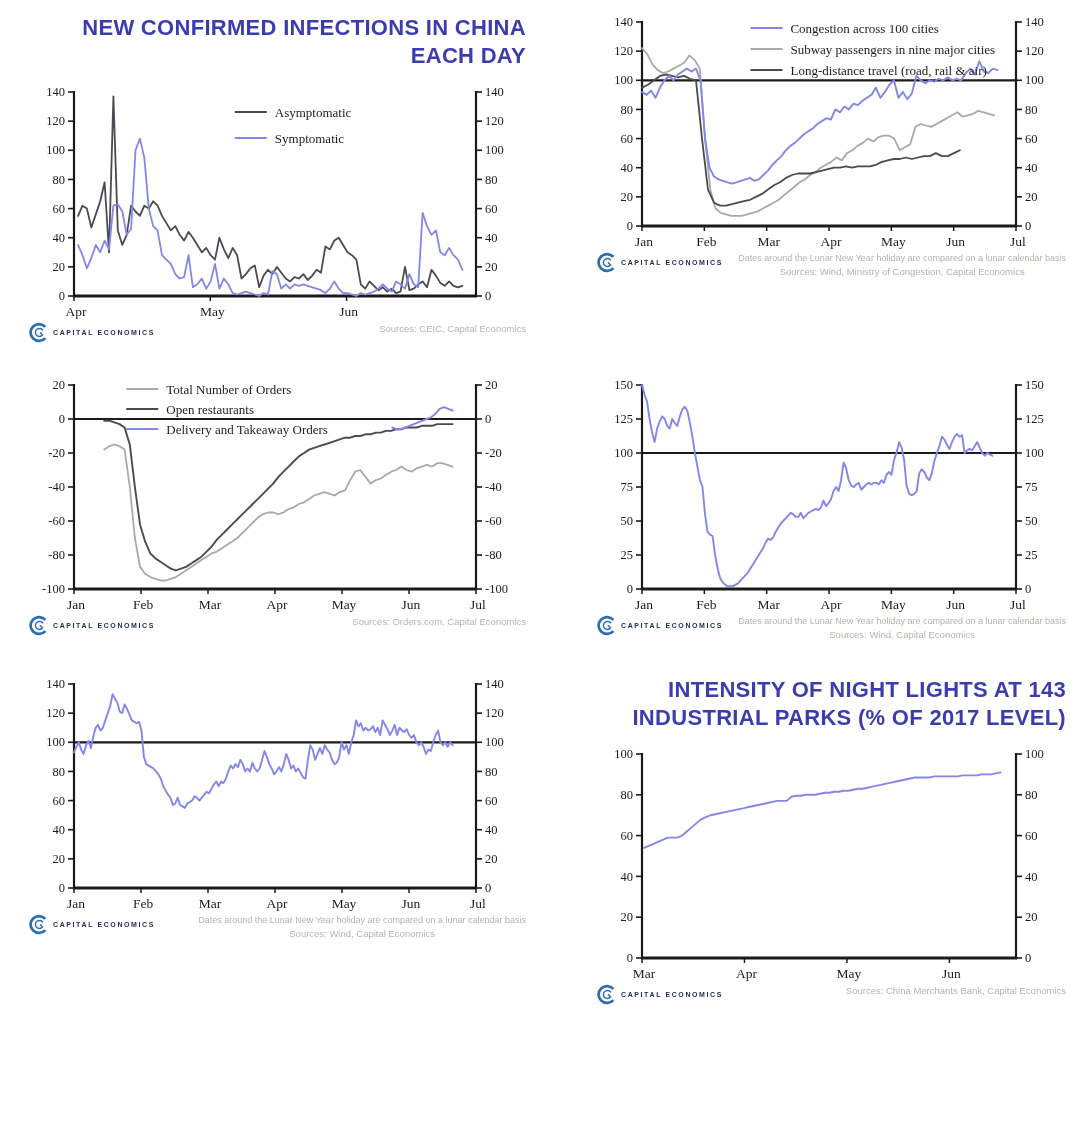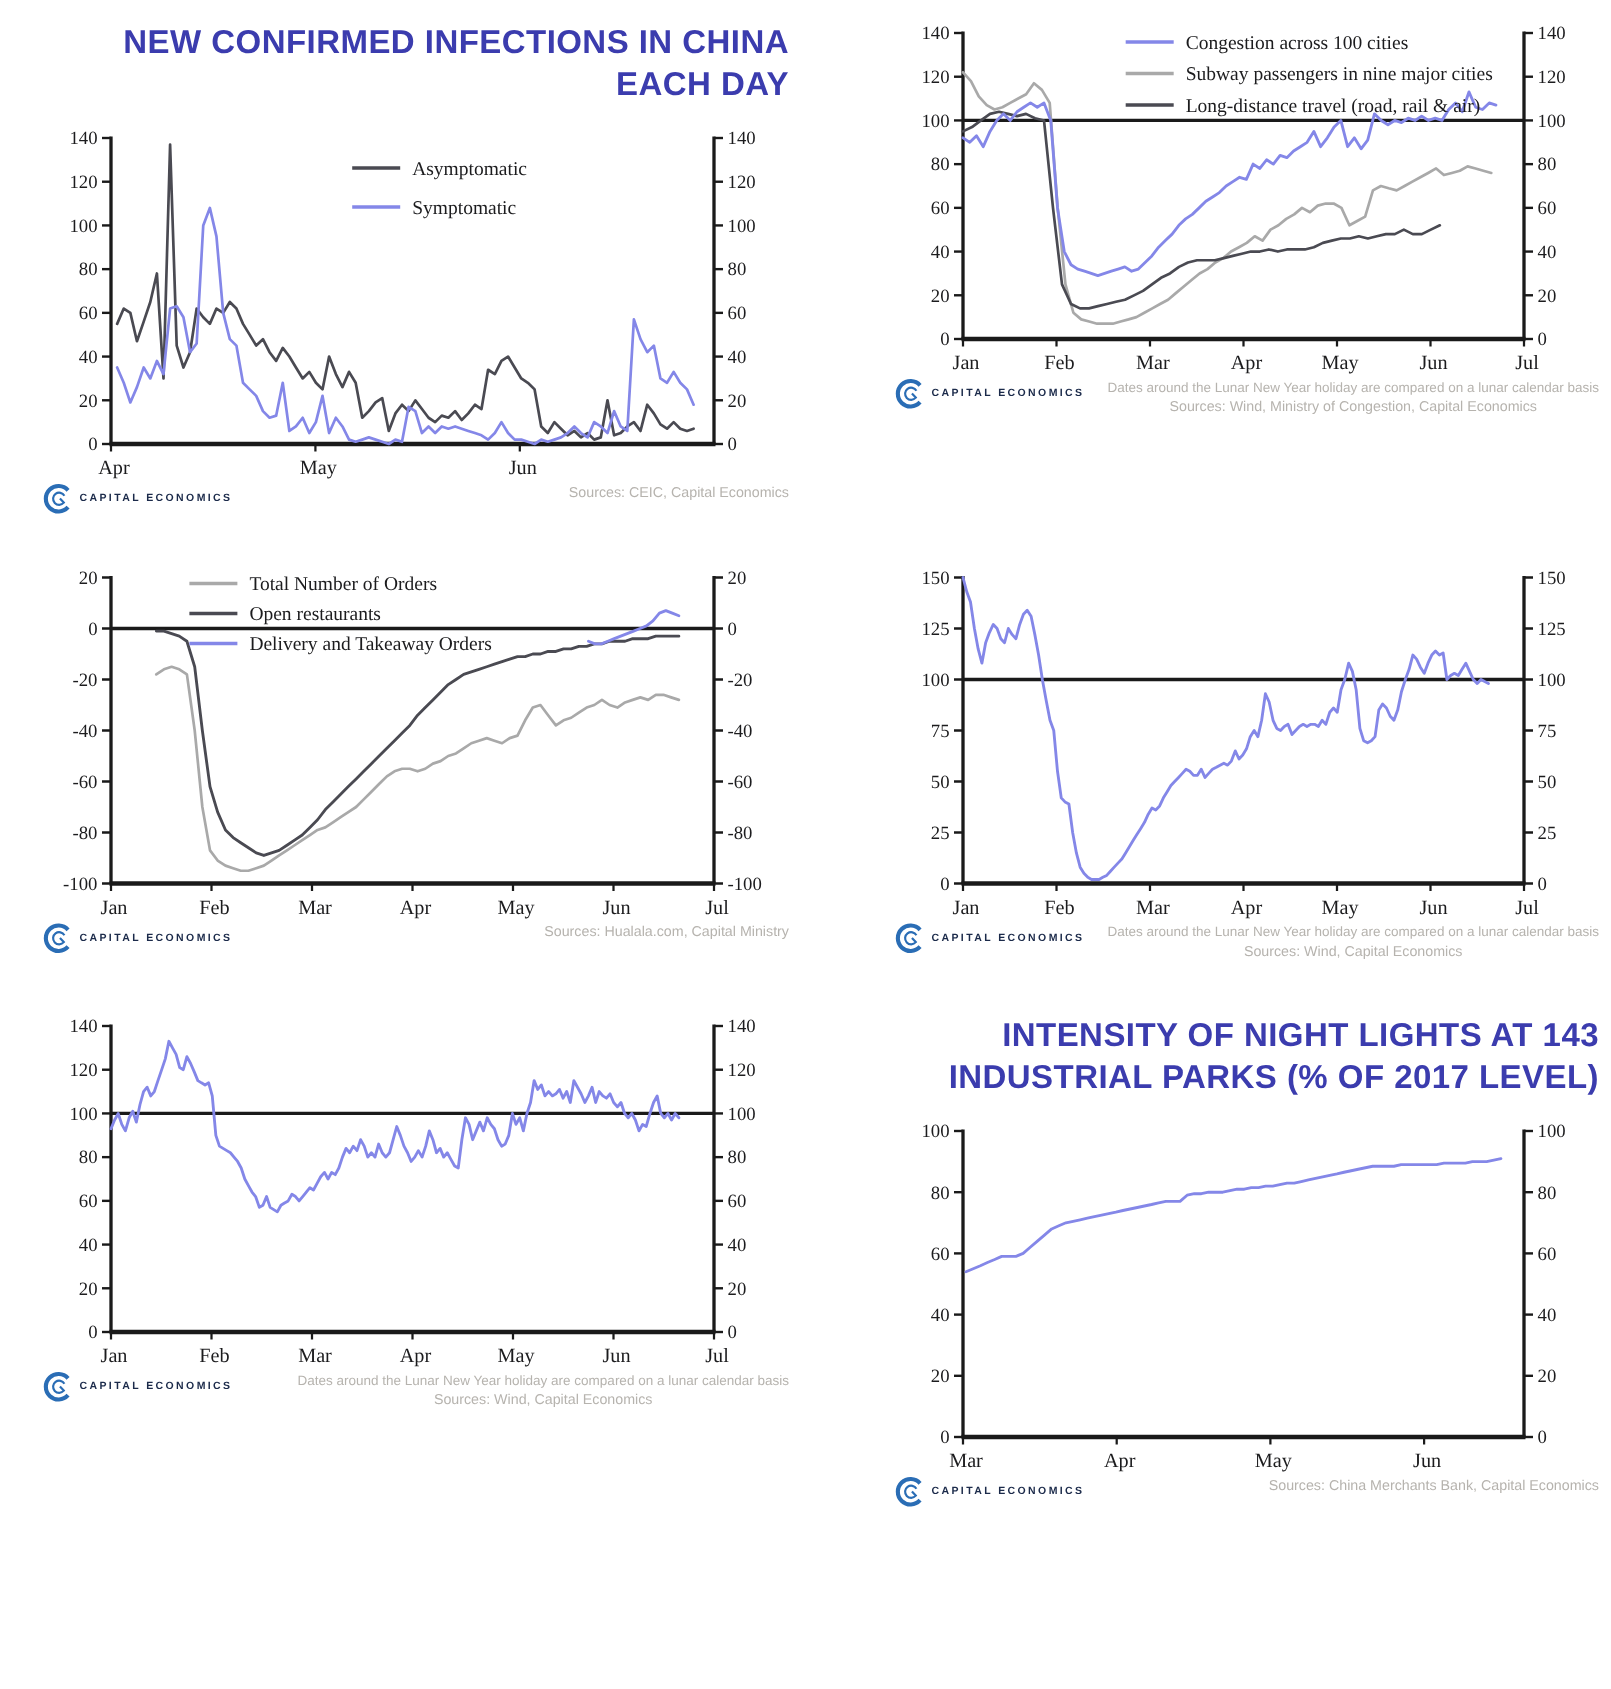--- a/index.html
+++ b/index.html
@@ -234,21 +234,21 @@
     <div class="footer">
       <div class="brand">
         <svg class="logo-icon" width="21" height="21" viewBox="0 0 26 26">
             <path d="M21.5 6 A10.5 10.5 0 1 0 21.5 20" fill="none" stroke="#2a6db5" stroke-width="3.4"></path>
             <path d="M18.5 10.5 A5 5 0 1 0 18 16.2 L14.8 12.8" fill="none" stroke="#2a6db5" stroke-width="1.8"></path>
           </svg>
         <span class="brand-text">CAPITAL ECONOMICS</span>
       </div>
       <div class="notes">
         <div class="note"></div>
-        <div class="sources">Sources: Hualala.com, Capital Ministry</div>
+        <div class="sources">Sources: Orders.com, Capital Economics</div>
       </div>
     </div>
   </section>
 
   <section class="card">
     <div class="plot">
       <svg class="chart-svg" width="474" height="242">
           <line x1="50" y1="7" x2="50" y2="212" stroke="#1a1a1a" stroke-width="2.2"></line>
           <line x1="424" y1="7" x2="424" y2="212" stroke="#1a1a1a" stroke-width="2.2"></line>
           <line x1="44" y1="212" x2="50" y2="212" stroke="#1a1a1a" stroke-width="1.6"></line>

